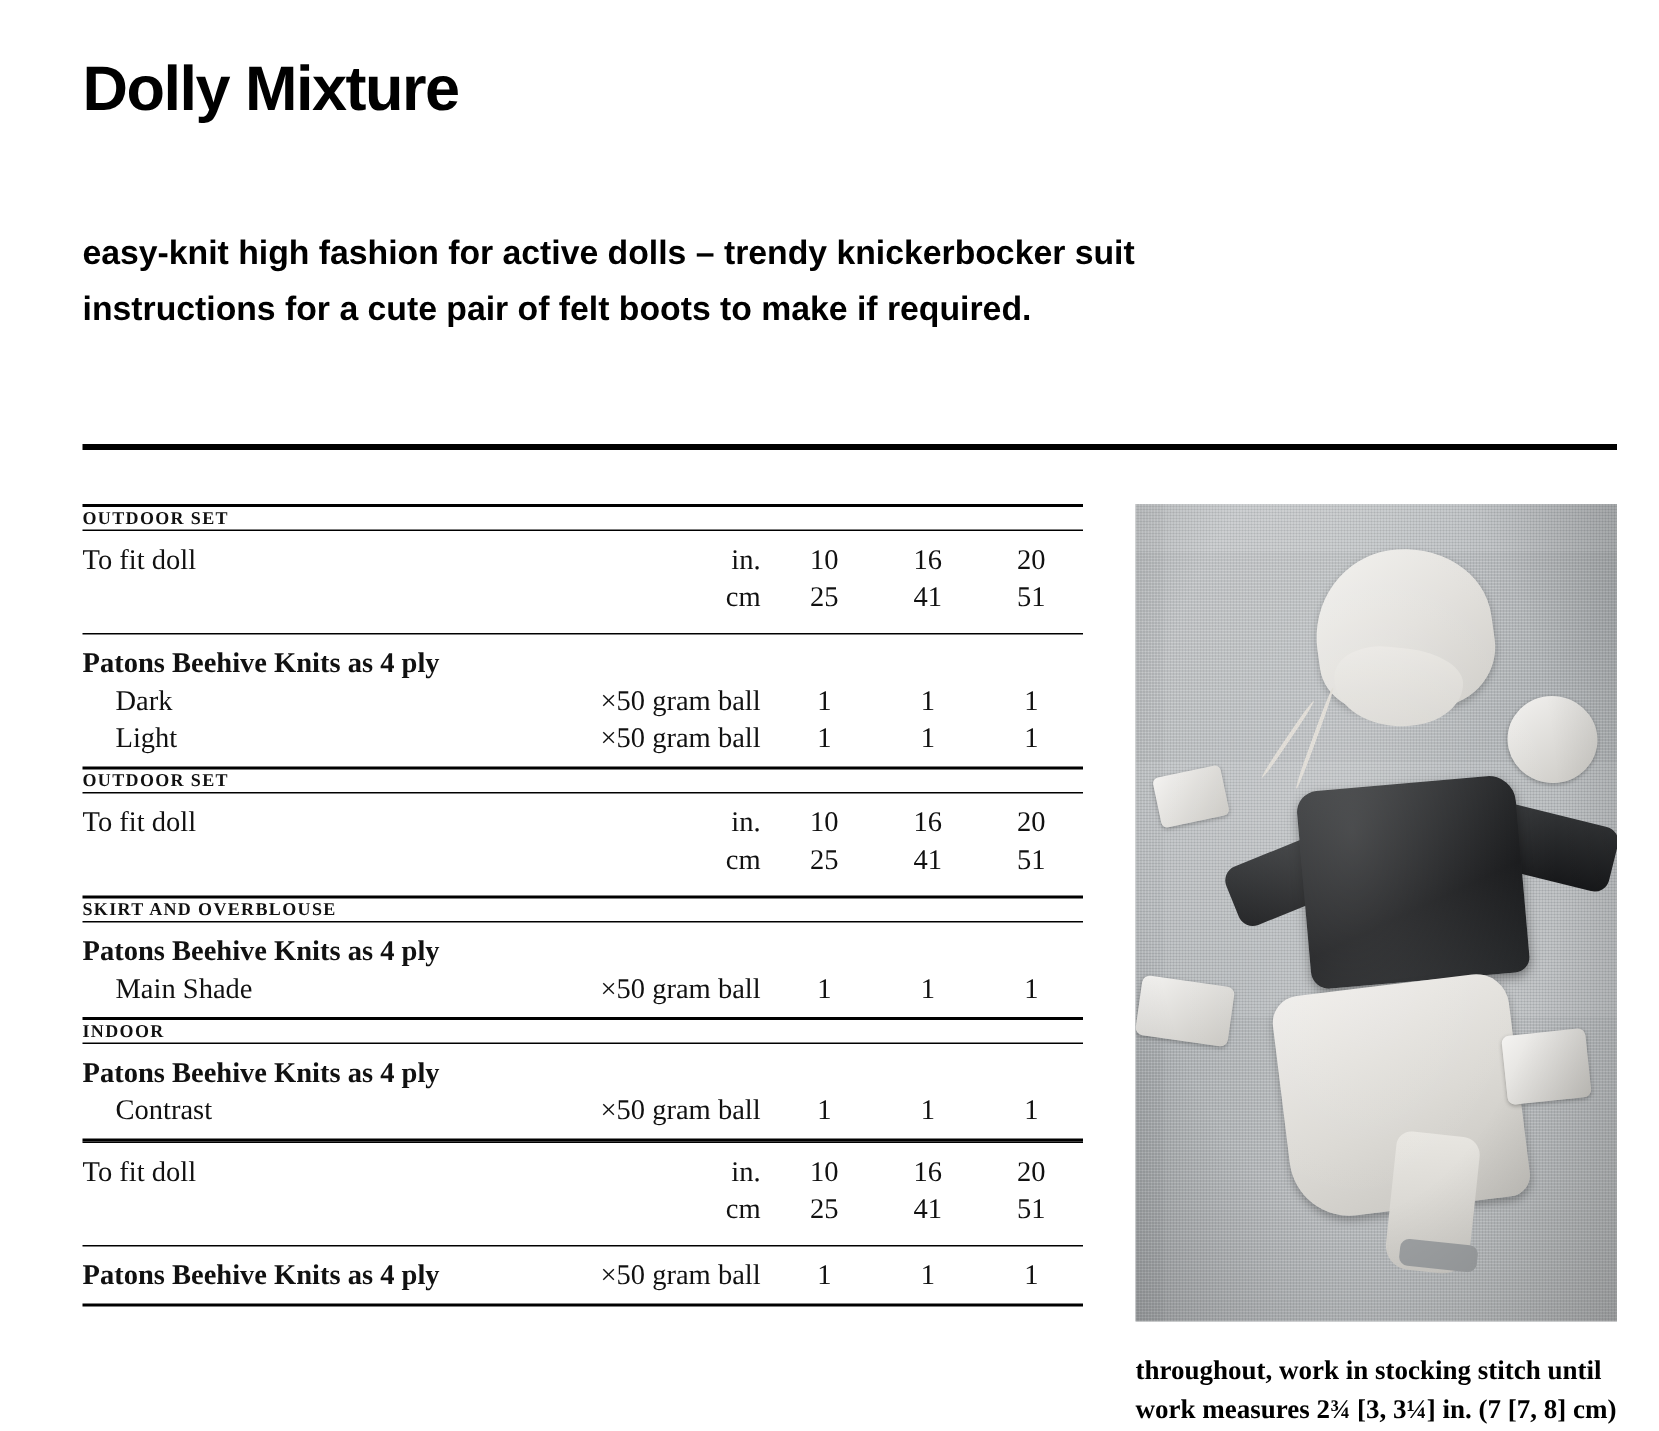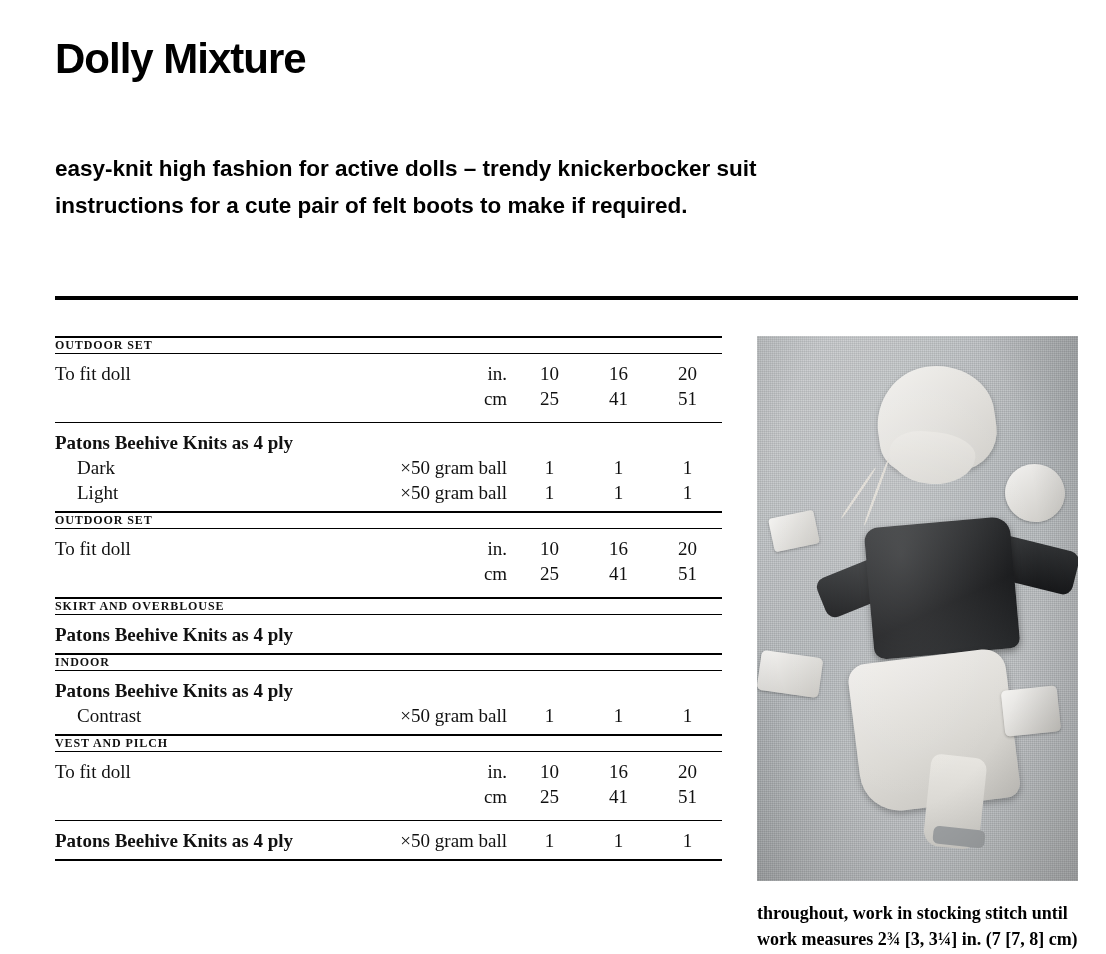--- a/index.html
+++ b/index.html
@@ -361,20 +361,27 @@
           </td>
         </tr>
 
       <tr>
         <td class="lbl bold">Patons Beehive Knits as 4 ply</td>
         <td class="unit"></td>
         <td class="num"></td>
         <td class="num"></td>
         <td class="num"></td>
       </tr>
+      <tr class="row-tight">
+        <td class="lbl indent">Main Shade</td>
+        <td class="unit tight">×50 gram ball</td>
+        <td class="num tight">1</td>
+        <td class="num tight">1</td>
+        <td class="num tight">1</td>
+      </tr>
       <tr class="spacer-sm">
           <td colspan="5"></td>
         </tr>
       <tr class="rule-row">
           <td colspan="5">
             <div class="hr"></div>
           </td>
         </tr>
 
       <tr class="sec-head">
@@ -402,23 +409,20 @@
       </tr>
       <tr class="spacer-sm">
           <td colspan="5"></td>
         </tr>
       <tr class="rule-row">
           <td colspan="5">
             <div class="hr"></div>
           </td>
         </tr>
 
-      <tr class="sec-head">
-        <td colspan="5">VEST AND PILCH</td>
-      </tr>
       <tr class="rule-row">
           <td colspan="5">
             <div class="hr-thin"></div>
           </td>
         </tr>
 
       <tr>
         <td class="lbl">To fit doll</td>
         <td class="unit">in.</td>
         <td class="num">10</td>

